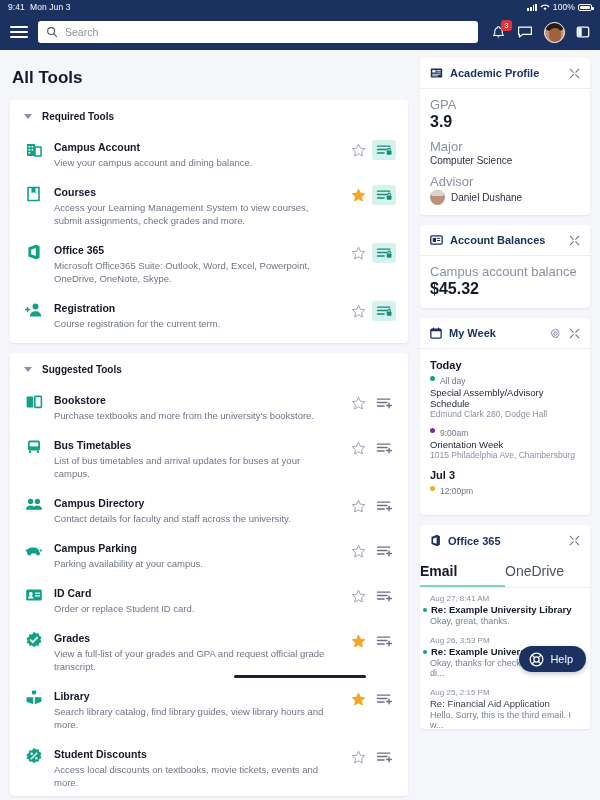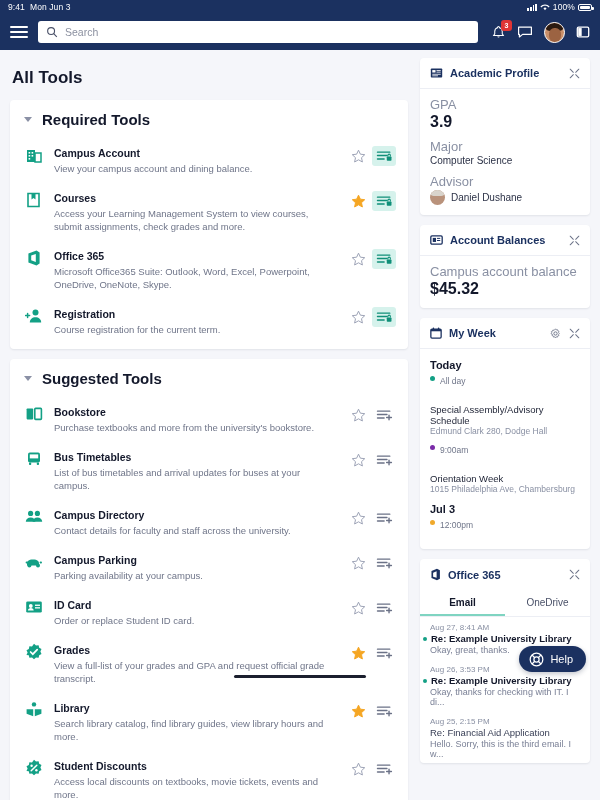--- a/index.html
+++ b/index.html
@@ -58,21 +58,21 @@
   .body { display: flex; height: 750px; }
   .main { width: 420px; padding: 10px 12px 0 10px; }
   .side { width: 180px; padding: 8px 10px 0 0; }
 
   h1.page-title { font-size: 17px; color: #13182b; margin: 8px 0 12px 2px; font-weight: bold; }
 
   .card { background: #fff; border-radius: 4px; box-shadow: 0 1px 2px rgba(20,30,60,.09); margin-bottom: 10px; }
 
   .sect-head { display: flex; align-items: center; gap: 10px; padding: 11px 14px 9px; }
   .chev { width:0;height:0;border-left:4px solid transparent;border-right:4px solid transparent;border-top:5px solid #8a90a5;cursor:pointer;}
-  .sect-title { font-size: 15px; font-weight: bold; color: #13182b; }
+  .sect-title { font-size: 10px; font-weight: bold; color: #13182b; }
 
   .tool-row { display: flex; align-items: flex-start; padding: 6px 12px 7px 14px; gap: 10px; }
   .tool-ico { width: 20px; min-width:20px; height: 20px; margin-top: 2px; color: #13a085; display:flex;align-items:center;justify-content:center;}
   .tool-text { flex: 1; padding-right: 4px; }
   .tool-name { font-size: 10.5px; font-weight: bold; color: #13182b; line-height: 14px; }
   .tool-desc { font-size: 9.5px; color: #6f7589; line-height: 13px; margin-top: 1px; }
   .tool-acts { display: flex; align-items: center; gap: 6px; margin-top: 3px; }
   .star { width: 15px; height: 15px; cursor: pointer; }
   .listbtn { width: 24px; height: 20px; display:flex;align-items:center;justify-content:center; border-radius:3px; cursor:pointer;}
   .listbtn.locked { background: #d6f2ec; }
@@ -87,25 +87,25 @@
   .fld-val { font-size: 10px; color: #2c3247; margin-bottom: 8px; }
   .advisor { display: flex; align-items: center; gap: 6px; }
   .advisor .av { width: 15px; height: 15px; border-radius: 50%; background: #b9927b; overflow:hidden; position:relative;}
   .advisor .av::after{content:"";position:absolute;top:-1px;left:1px;right:1px;height:7px;background:#d9d4cc;border-radius:50% 50% 20% 20%;}
   .advisor span { font-size: 10px; color: #2c3247; }
 
   .day-title { font-size: 11px; font-weight: bold; color: #13182b; margin: 2px 0 5px; }
   .ev { margin-bottom: 9px; }
   .ev-time { display: flex; align-items: flex-start; gap: 5px; font-size: 8.5px; color: #6f7589; }
   .dot { width: 5px; height: 5px; border-radius: 50%; display: inline-block; }
-  .ev-name { font-size: 9.5px; color: #1d2234; margin-top: 18px; }
+  .ev-name { font-size: 9.5px; color: #1d2234; margin-top: 1px; }
   .ev-loc { font-size: 8.5px; color: #8990a3; margin-top: 0px; }
 
   .tabs { display: flex; border-bottom: 1px solid #eceef4; }
-  .tab { flex: 1; text-align: center; padding: 7px 0 6px; font-size: 10px; color: #4a5168; cursor: pointer; }
+  .tab { flex: 1; text-align: left; padding: 7px 0 6px; font-size: 14px; color: #4a5168; cursor: pointer; }
   .tab.active { color: #13182b; font-weight: bold; border-bottom: 2.5px solid #7fd4c1; }
   .mail { padding: 6px 10px 4px; }
   .m-date { font-size: 8px; color: #8990a3; }
   .m-subj { font-size: 9.5px; color: #3a4057; margin-top: 1px; display:flex; align-items:center; gap:4px;}
   .m-subj.unread { font-weight: bold; color: #13182b; }
   .m-prev { font-size: 9px; color: #7a8096; margin-top: 1px; }
   .udot { width: 4px; height: 4px; border-radius: 50%; background: #13a085; flex:none; margin-left:-7px;}
 
   .help {
     position: absolute; right: 14px; bottom: 12px;

